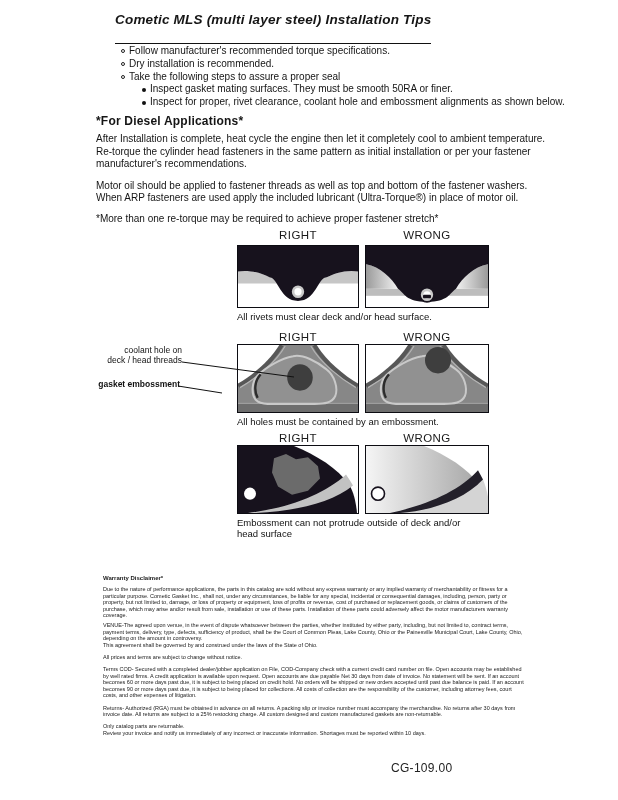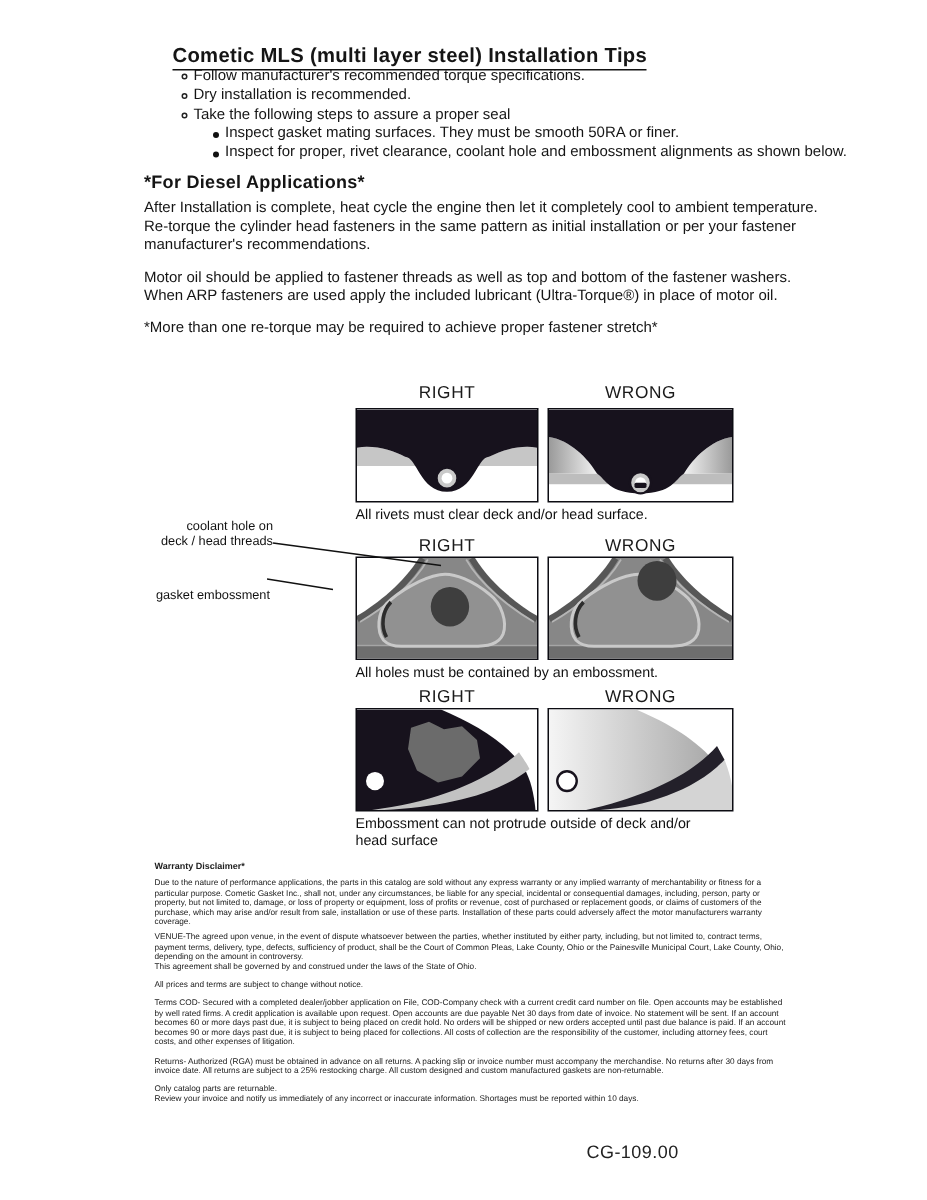--- a/index.html
+++ b/index.html
@@ -1,55 +1,55 @@
 <!DOCTYPE html>
 <html><head>
 <meta charset="utf-8">
 <style>
   * { margin:0; padding:0; box-sizing:border-box; }
   html,body { background:#ffffff; }
   body { font-family:"Liberation Sans","DejaVu Sans",sans-serif; color:#151515; }
   .page { position:relative; width:618px; height:800px; background:#ffffff; overflow:hidden; }
 
   
-  .title { position:absolute; left:115px; top:29px; font-size:13.5px; font-weight:bold;
-           letter-spacing:.2px; border-bottom:1.6px solid #111; padding-bottom:2px; white-space:nowrap; }
+  .title { position:absolute; left:115px; top:12px; font-size:13.5px; font-weight:bold;
+           letter-spacing:.2px; border-bottom:1.6px solid #111; padding-bottom:16px; white-space:nowrap;font-style:italic; }
 
   
   .bullets { position:absolute; left:97px; top:45px; list-style:none; font-size:10px; line-height:12.8px;margin-left:24px; }
   .bullets li { display:flex; align-items:flex-start; white-space:nowrap; }
   .bullets li.sub { padding-left:21px; }
   .dot { flex:0 0 auto; margin:4.2px 4px 0 0; }
   .dot.hollow { width:4px; height:4px; border:1px solid #222; border-radius:50%; }
   .dot.solid  { width:4px; height:4px; background:#111; border-radius:50%; margin-top:4.5px; }
 
   
   .diesel { position:absolute; left:96px; top:115px; width:452px; font-size:10px; line-height:12.4px; }
   .diesel h2 { font-size:12px; font-weight:bold; margin-bottom:6px; letter-spacing:.2px; }
   .diesel p { margin-bottom:9px; }
 
   
-  .figure { position:absolute; left:237px; width:252px;margin-top:27px; }
+  .figure { position:absolute; left:237px; width:252px; }
   .fig1 { top:229px; } .fig2 { top:331px; } .fig3 { top:432px; }
   .figlabels { display:flex; margin-bottom:4px; }
   .fig2 .figlabels, .fig3 .figlabels { margin-bottom:1px; }
   .flabel { display:block; text-align:center; font-size:11.5px; letter-spacing:.4px; color:#1a1a1a; }
   .flabel.r { width:122px; } .flabel.w { width:124px; margin-left:6px; }
   .figboxes { display:flex; }
   .fbox { border:1.5px solid #0c0c12; background:#fff; }
   .fbox.r { width:122px; } .fbox.w { width:124px; margin-left:6px; }
   .fig1 .fbox { height:63px; } .fig2 .fbox { height:69px; } .fig3 .fbox { height:69px; }
   .fbox svg { display:block; width:100%; height:100%; }
   .figcaption { margin-top:3px; font-size:9.5px; line-height:11px; color:#111; }
   .fig3 .figcaption { width:240px; }
 
   
   .side-label { position:absolute; text-align:right; font-size:8.5px; line-height:9.5px; color:#111; }
   .lbl-coolant { left:60px; top:346px; width:122px; }
-  .lbl-emboss  { left:40px; top:392px; width:140px; }
+  .lbl-emboss  { left:40px; top:380px; width:140px;font-weight:bold; }
   .leaders { position:absolute; left:178px; top:350px; width:122px; height:50px; }
 
   
   .disclaimer { position:absolute; left:103px; top:575px; width:422px; font-size:5.5px; line-height:6.4px; color:#202020; }
   .disclaimer h3 { font-size:6px; font-weight:bold; margin-bottom:5px; }
   .disclaimer p { margin-bottom:6px; }
   .disclaimer p.tight { margin-bottom:0; }
   .disclaimer p.gap-top { margin-top:4px; }
 
   

